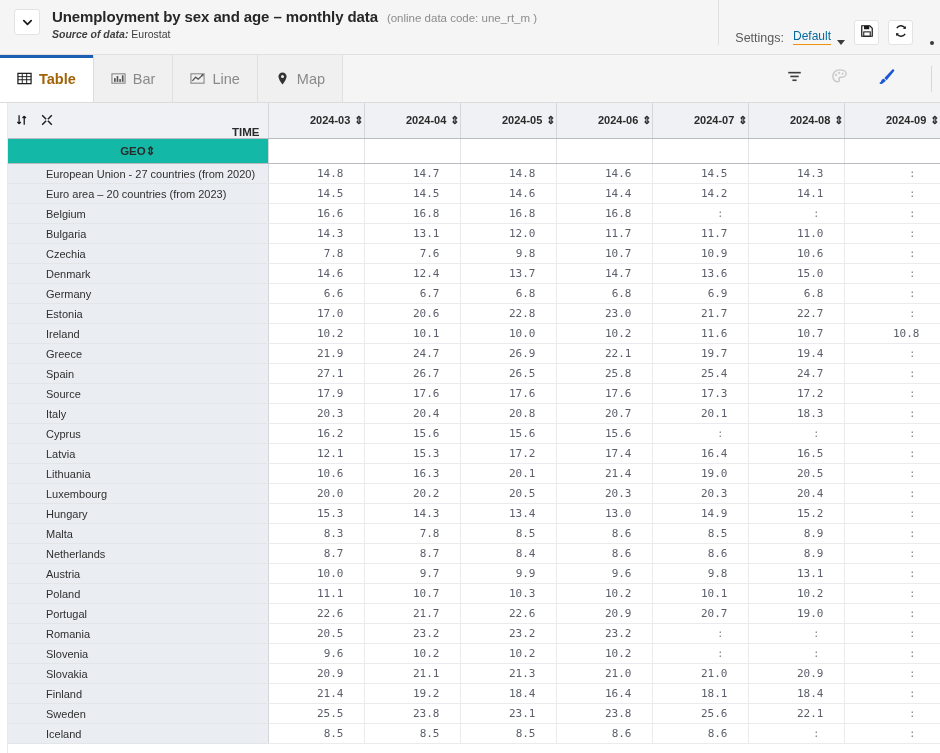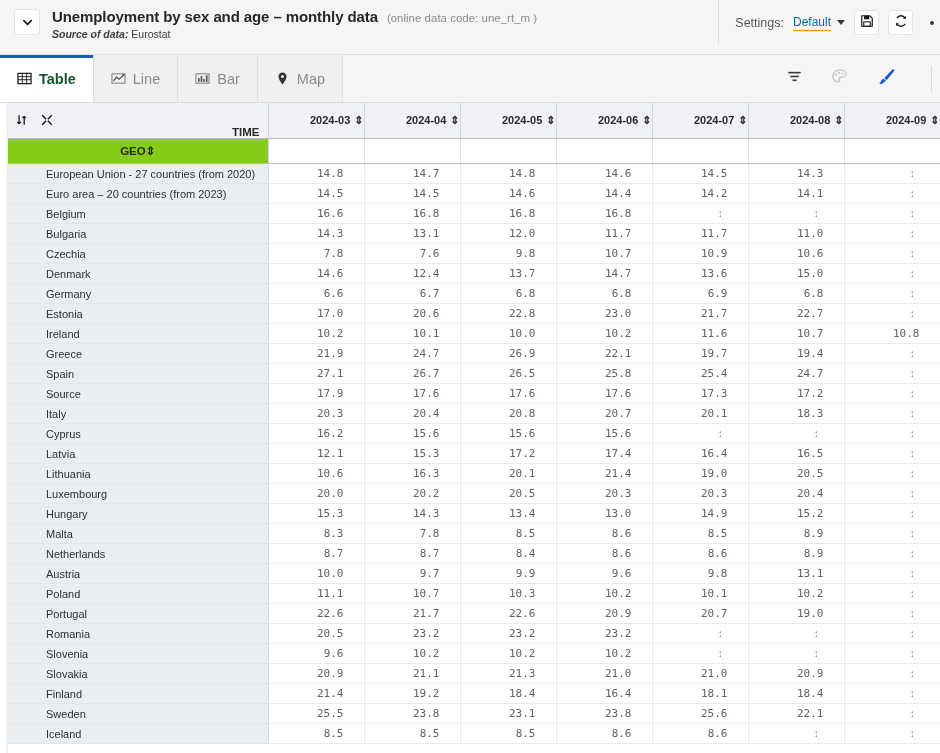--- a/index.html
+++ b/index.html
@@ -57,21 +57,21 @@
     margin-top: 3px;
     font-size: 10.5px;
     color: #3f3f3f;
     white-space: nowrap;
   }
   .source-line .src-label { font-weight: bold; font-style: italic; }
   .source-line .src-value { font-weight: normal; }
 
   .hdr-right {
     display: flex;
-    align-items: center;
+    align-items: flex-end;
     gap: 9px;
     padding: 0 0 0 16px;
     height: 45px;
     margin-left: auto;
     border-left: 1px solid #e0e0e0;
     flex: 0 0 auto;
   }
   .settings-label { font-size: 12.5px; color: #595959; }
   .settings-value {
     font-size: 12px;
@@ -118,21 +118,21 @@
     padding: 0 17px;
     font-size: 14.5px;
     color: #8a8a8a;
     background: #f0f0f0;
     border-right: 1px solid #e0e0e0;
     cursor: pointer;
     position: relative;
   }
   .tab.active {
     background: #ffffff;
-    color: #14532d;
+    color: #a16207;
     font-weight: bold;
     border-right: 1px solid #dcdcdc;
   }
   .tab.active::before {
     content: "";
     position: absolute;
     left: 0; right: 0; top: 0;
     height: 3px;
     background: #1a5fb4;
   }
@@ -215,21 +215,21 @@
     color: #2b2b2b;
     text-align: right;
     vertical-align: middle;
     white-space: nowrap;
     cursor: pointer;
   }
   th.month .mlbl { margin-right: 4px; }
 
   th.geo-head {
     height: 25px;
-    background: #84cc16;
+    background: #14b8a6;
     border-right: 1px solid #d3d6da;
     border-bottom: 1px solid #b9bcc0;
     font-family: "Liberation Sans", sans-serif;
     font-size: 11.5px;
     font-weight: bold;
     color: #2b2b2b;
     text-align: center;
     vertical-align: middle;
     cursor: pointer;
   }
@@ -332,38 +332,38 @@
           <line x1="10.3" y1="2.5" x2="10.3" y2="13.5" stroke="#1a1a1a" stroke-width="1"></line>
         </svg>
       </span>
       <span>Table</span>
     </div>
 
     <div class="tab">
       <span class="tab-ico">
         <svg width="15" height="15" viewBox="0 0 16 16">
           <rect x="1" y="3" width="14" height="10" fill="none" stroke="#8a8a8a" stroke-width="1.2"></rect>
-          <polyline points="2.6,10.6 6,6.6 8.8,8.8 13.3,4.4" fill="none" stroke="#555" stroke-width="1.4"></polyline>
-          <circle cx="13.3" cy="4.4" r="1.2" fill="#555"></circle>
-        </svg>
-      </span>
-      <span>Line</span>
+          <rect x="3.2" y="7.6" width="1.8" height="4" fill="#555"></rect>
+          <rect x="6" y="5.4" width="1.8" height="6.2" fill="#555"></rect>
+          <rect x="8.8" y="8.6" width="1.8" height="3" fill="#555"></rect>
+          <rect x="11.6" y="4.6" width="1.8" height="7" fill="#555"></rect>
+        </svg>
+      </span>
+      <span>Bar</span>
     </div>
 
     <div class="tab">
       <span class="tab-ico">
         <svg width="15" height="15" viewBox="0 0 16 16">
           <rect x="1" y="3" width="14" height="10" fill="none" stroke="#8a8a8a" stroke-width="1.2"></rect>
-          <rect x="3.2" y="7.6" width="1.8" height="4" fill="#555"></rect>
-          <rect x="6" y="5.4" width="1.8" height="6.2" fill="#555"></rect>
-          <rect x="8.8" y="8.6" width="1.8" height="3" fill="#555"></rect>
-          <rect x="11.6" y="4.6" width="1.8" height="7" fill="#555"></rect>
-        </svg>
-      </span>
-      <span>Bar</span>
+          <polyline points="2.6,10.6 6,6.6 8.8,8.8 13.3,4.4" fill="none" stroke="#555" stroke-width="1.4"></polyline>
+          <circle cx="13.3" cy="4.4" r="1.2" fill="#555"></circle>
+        </svg>
+      </span>
+      <span>Line</span>
     </div>
 
     <div class="tab">
       <span class="tab-ico">
         <svg width="15" height="15" viewBox="0 0 16 16">
           <path d="M8 1.6 C5.5 1.6 3.7 3.5 3.7 5.9 C3.7 9.2 8 14.4 8 14.4 C8 14.4 12.3 9.2 12.3 5.9 C12.3 3.5 10.5 1.6 8 1.6 Z" fill="#333"></path>
           <circle cx="8" cy="5.8" r="1.6" fill="#f0f0f0"></circle>
         </svg>
       </span>
       <span>Map</span>

